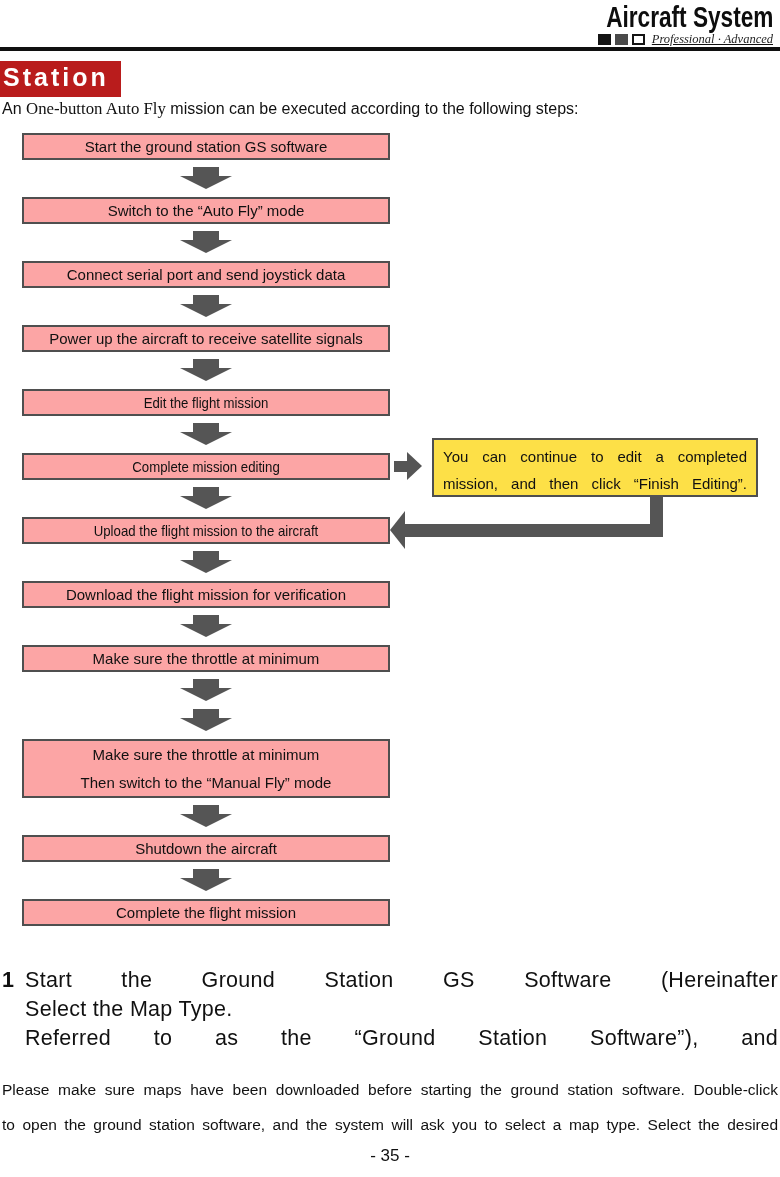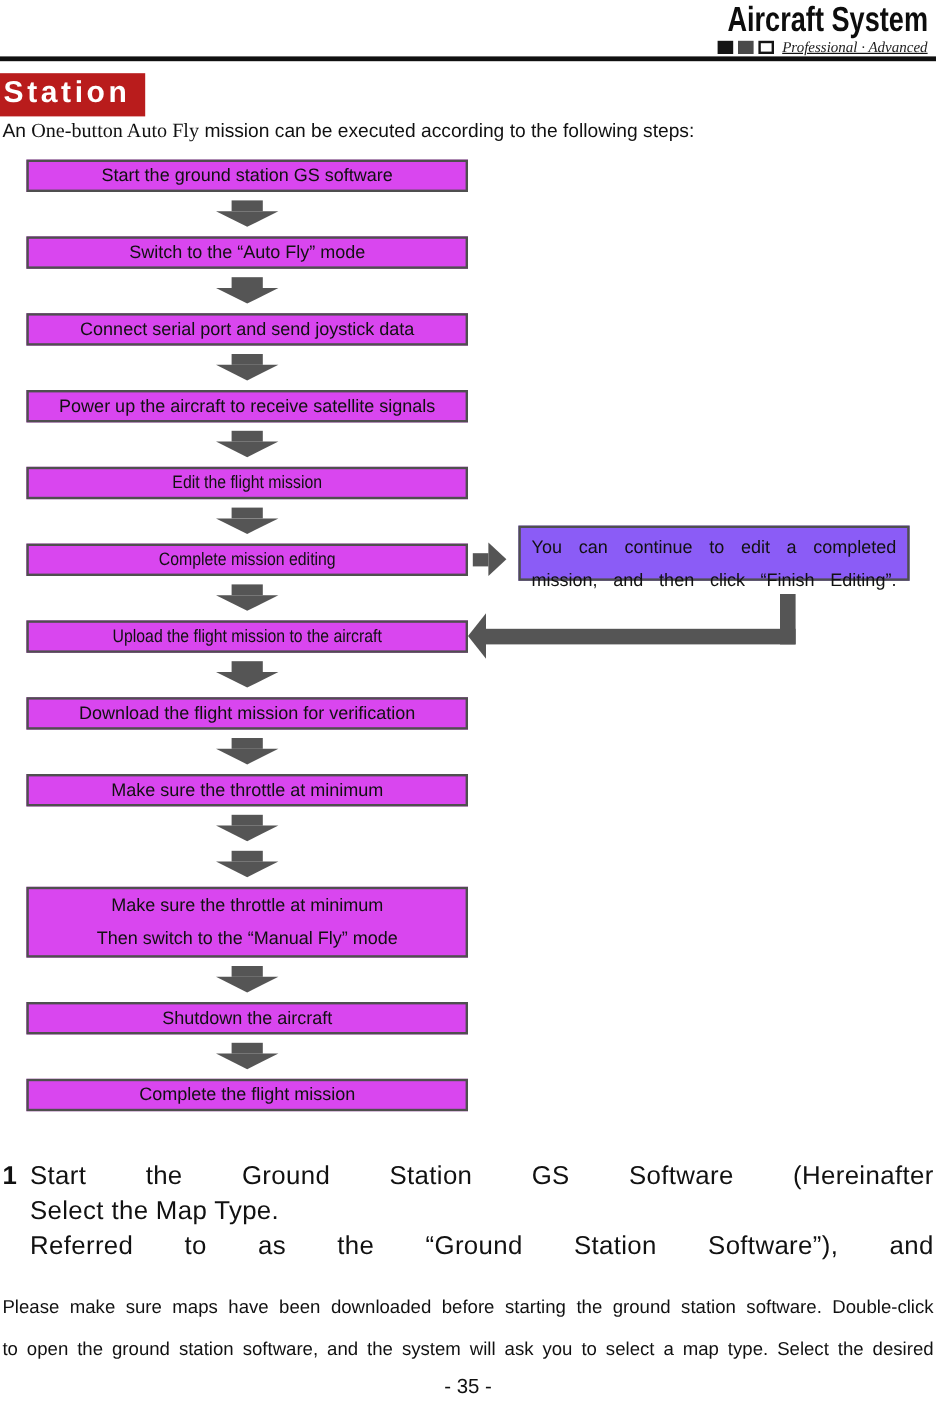--- a/index.html
+++ b/index.html
@@ -23,32 +23,32 @@
            font-size:25px;letter-spacing:3px;padding:2px 12px 5px 3px;}
 
   
   .intro{position:absolute;top:99px;left:2px;font-size:16px;white-space:nowrap;}
   .serif{font-family:"Liberation Serif",serif;font-size:1.05em;}
 
   
   .fc{position:absolute;top:133px;left:0;width:780px;}
   .fc-box{box-sizing:border-box;margin-left:22px;width:368px;border:2px solid #4f4f4f;
           min-height:27px;display:flex;flex-direction:column;justify-content:center;
-          text-align:center;font-size:15px;line-height:23px;background:#d946ef;}
+          text-align:center;font-size:15px;line-height:23px;background:#fca5a5;}
   .fc-box.tall{height:59px;}
   .fc-box.tall .fc-line{line-height:28px;}
   .fc-box.narrow .fc-line{transform:scaleX(.88);transform-origin:50% 50%;}
   .fc-arrow{width:52px;margin:7px 0 8px 180px;}
   .a-stem{width:26px;height:9px;background:#555;margin:0 auto;}
   .a-head{width:0;height:0;border-left:26px solid transparent;border-right:26px solid transparent;
           border-top:13px solid #555;}
 
   
-  .note{position:absolute;left:432px;top:305px;width:326px;height:46px;box-sizing:border-box;
-        border:2px solid #4f4f4f;padding:3px 9px 14px;font-size:15px;background:#8b5cf6;}
+  .note{position:absolute;left:432px;top:305px;width:326px;height:59px;box-sizing:border-box;
+        border:2px solid #4f4f4f;padding:3px 9px 14px;font-size:15px;background:#fde047;}
   .note-line{line-height:27px;text-align:justify;text-align-last:justify;}
   .r-stem{position:absolute;left:394px;top:328px;width:13px;height:11px;background:#555;}
   .r-head{position:absolute;left:407px;top:319px;width:0;height:0;
           border-top:14px solid transparent;border-bottom:14px solid transparent;border-left:15px solid #555;}
   .v-bar{position:absolute;left:650px;top:362px;width:13px;height:42px;background:#555;}
   .h-bar{position:absolute;left:404px;top:391px;width:259px;height:13px;background:#555;}
   .l-head{position:absolute;left:390px;top:378px;width:0;height:0;
           border-top:19px solid transparent;border-bottom:19px solid transparent;border-right:15px solid #555;}
 
   

